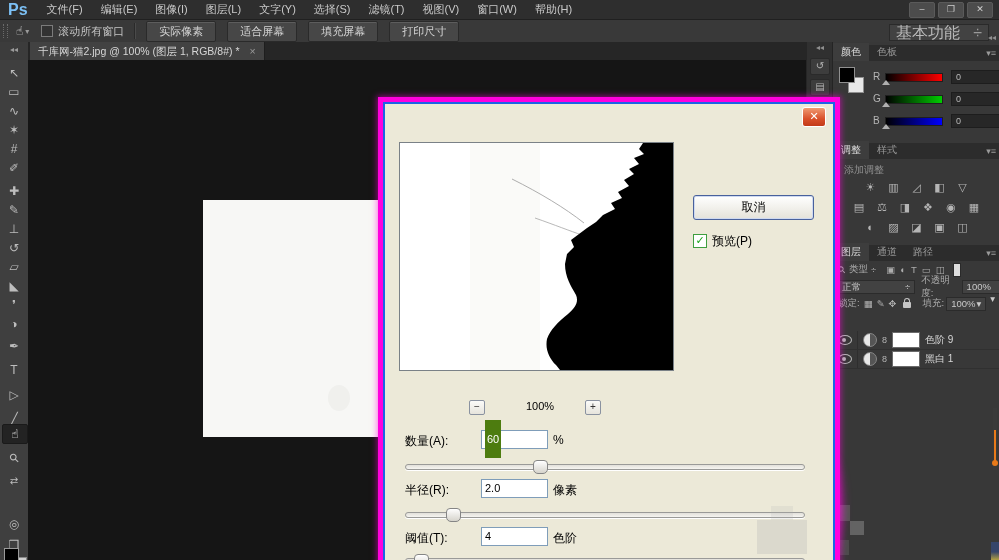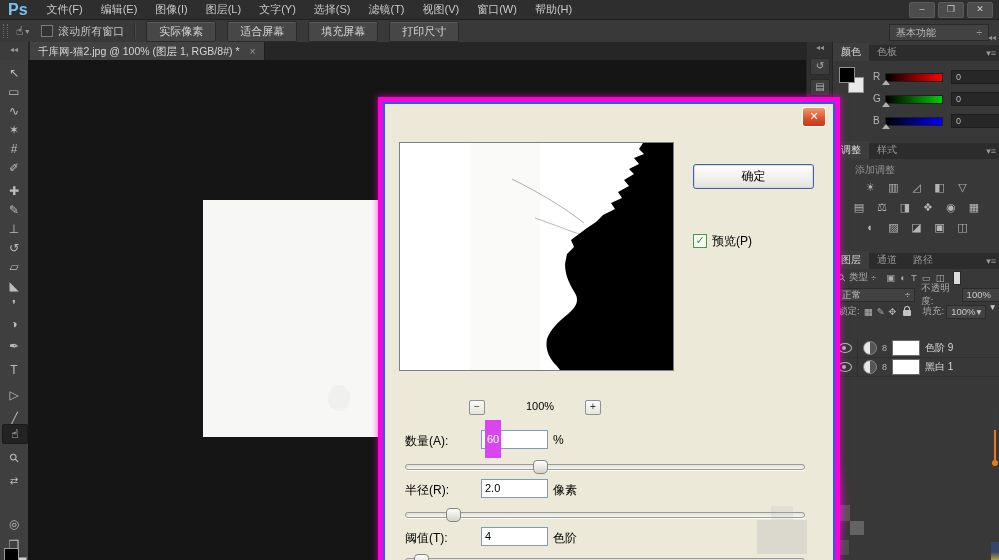--- a/index.html
+++ b/index.html
@@ -19,21 +19,21 @@
   #optbar{left:0;top:20px;width:999px;height:22px;background:#393939;border-bottom:1px solid #262626;
     display:flex;align-items:center;font-size:11px;color:#c4c4c4;}
   .grip{width:3px;height:14px;margin-left:3px;border-left:1px dotted #6a6a6a;border-right:1px dotted #6a6a6a;}
   #opt-hand{margin-left:8px;font-size:12px;color:#ddd;}
   .caret{font-size:8px;color:#9a9a9a;margin:0 4px 0 2px;}
   .cb{width:10px;height:10px;border:1px solid #7b7b7b;background:#323232;margin:0 5px 0 8px;}
   .optsep{width:1px;height:16px;background:#2a2a2a;border-right:1px solid #4a4a4a;margin:0 10px;}
   .optbtn{background:#474747;border:1px solid #2a2a2a;box-shadow:inset 0 1px 0 #5d5d5d;
     border-radius:2px;padding:2px 12px;margin-right:11px;color:#d6d6d6;font-size:11px;}
   #workspace{position:absolute;right:10px;top:24px;width:86px;height:15px;background:#424242;
-    border:1px solid #2a2a2a;color:#b9b9b9;font-size:10px;line-height:15px;padding:0 6px;}
+    border:1px solid #2a2a2a;color:#b9b9b9;font-size:16px;line-height:15px;padding:0 6px;}
   #workspace .dd{float:right;color:#9a9a9a;}
   
   #tabbar{left:0;top:42px;width:832px;height:18px;background:#262626;}
   #toolhead{left:0;top:42px;width:28px;height:18px;background:#3c3c3c;color:#9a9a9a;
     font-size:8px;text-align:center;line-height:16px;border-right:1px solid #262626;}
   #doctab{position:absolute;left:30px;top:42px;height:18px;background:#424242;border-right:1px solid #1e1e1e;
     color:#d6d6d6;font-size:10.5px;line-height:18px;padding:0 8px;display:flex;gap:10px;text-align:center;}
   #doctab .x{color:#9a9a9a;}
   
   #toolbar{left:0;top:60px;width:28px;height:500px;background:#3f3f3f;border-right:1px solid #2b2b2b;}
@@ -67,21 +67,21 @@
   .chval{position:absolute;left:78px;top:-3px;width:46px;height:12px;background:#272727;border:1px solid #1d1d1d;color:#bbb;font-size:9px;line-height:12px;padding-left:4px;}
   #ramp{position:absolute;left:4px;top:84px;width:148px;height:8px;border:1px solid #1f1f1f;
     background:linear-gradient(90deg,#f00,#ff0,#0f0,#0ff,#00f,#f0f,#f00);}
   #rampw{position:absolute;left:153px;top:84px;width:9px;height:5px;background:#fff;border:1px solid #1f1f1f;}
   #rampb{position:absolute;left:153px;top:89px;width:9px;height:5px;background:#000;border:1px solid #1f1f1f;}
   .swA{position:absolute;left:6px;top:6px;width:14px;height:14px;background:#000;border:1px solid #909090;z-index:2;}
   .swB{position:absolute;left:15px;top:16px;width:14px;height:14px;background:#e8e8e8;border:1px solid #909090;}
   
   .adjrow{position:absolute;width:100%;display:flex;justify-content:center;gap:8px;}
   .adj{width:15px;height:13px;color:#b5b5b5;font-size:11px;text-align:center;line-height:13px;}
-  .hint{position:absolute;left:22px;top:4px;color:#8f8f8f;}
+  .hint{position:absolute;left:11px;top:4px;color:#8f8f8f;}
   
   .lrowbar{position:absolute;left:0;width:167px;height:16px;display:flex;align-items:center;font-size:9.5px;color:#adadad;}
   .well{background:#424242;border:1px solid #2b2b2b;height:12px;line-height:12px;padding:0 4px;color:#c9c9c9;}
   .layer{position:absolute;left:0;width:167px;height:18px;display:flex;align-items:center;gap:5px;color:#d8d8d8;font-size:10px;background:#383838;border-bottom:1px solid #303030;}
   .layer.sel{background:#4d5866;}
   .eye{width:12px;height:8px;border-radius:50%;border:1px solid #b8b8b8;position:relative;margin-left:5px;flex:none;}
   .eye::after{content:"";position:absolute;left:3px;top:1.5px;width:4px;height:4px;border-radius:50%;background:#b8b8b8;}
   .lsep{width:1px;height:18px;background:#2e2e2e;flex:none;}
   .thumb{flex:none;border:1px solid #6a6a6a;background:#fff;}
   .blob{position:relative;overflow:hidden;}
@@ -106,21 +106,21 @@
     background:linear-gradient(#f09a72,#d9502a 60%,#c23a18);color:#fff;font-weight:bold;font-size:11px;
     text-align:center;line-height:17px;}
   #xpbody{position:absolute;left:0;top:24px;width:438px;height:425px;}
   #previewwell{position:absolute;left:14px;top:14px;width:273px;height:227px;border:1px solid #7a8187;background:#fff;box-shadow:inset 1px 1px 0 #c8c8c8;}
   .zoombtn{position:absolute;width:14px;height:13px;background:linear-gradient(#fbfbf9,#e6e4dc);border:1px solid #8a92a0;border-radius:2px;
     font-size:10px;text-align:center;line-height:12px;color:#333;}
   #zoomval{position:absolute;left:115px;top:272px;width:80px;text-align:center;font-size:11px;color:#000;}
   .dlabel{position:absolute;left:20px;font-size:12px;color:#000;}
   .dinput{position:absolute;left:96px;width:62px;height:17px;background:#fff;border:1px solid #7f9db9;
     font-size:11px;line-height:17px;padding-left:3px;color:#000;}
-  .dinput .selall{background:#d946ef;color:#fff;padding:13px 2px;}
+  .dinput .selall{background:#4d7c0f;color:#fff;padding:13px 2px;}
   .dunit{position:absolute;left:168px;font-size:12px;color:#000;}
   .xpslider{position:absolute;left:20px;width:398px;height:4px;border:1px solid #9a9a98;border-radius:3px;
     background:linear-gradient(#e2e0da,#f6f5f1);box-shadow:0 1px 0 #fff;}
   .sthumb{position:absolute;top:-5px;width:13px;height:12px;background:linear-gradient(#fefefe,#d6d4cc);
     border:1px solid #858585;border-radius:4px 4px 5px 5px;box-shadow:inset 0 1px 0 #fff;}
   .xpbtn{position:absolute;left:308px;width:119px;height:23px;border:1px solid #49619c;border-radius:3px;
     background:linear-gradient(#ffffff,#f2f1ec 50%,#e4e2d9);font-size:12px;color:#000;text-align:center;line-height:22px;
     box-shadow:inset 0 0 0 1px #cfdaf0;}
   #prevcheck{position:absolute;left:308px;top:106px;width:12px;height:12px;background:#fff;border:1px solid #3f9e3f;
     color:#18a318;font-weight:bold;font-size:11px;line-height:11px;text-align:center;}
@@ -282,21 +282,21 @@
         <div class="adjrow" style="top:62px">
           <span class="adj">◐</span>
           <span class="adj">▨</span>
           <span class="adj">◪</span>
           <span class="adj">▣</span>
           <span class="adj">◫</span>
         </div>
       </div>
     </div>
 
-    <div style="position:relative;margin-top:16px">
+    <div style="position:relative;margin-top:8px">
       <div class="ptabs">
         <span class="ptab on">图层</span>
         <span class="ptab">通道</span>
         <span class="ptab">路径</span>
         <span class="pmenu">▾≡</span>
       </div>
       <div class="lrowbar" style="position:relative;height:17px">
         <span style="margin-left:5px" class="rot">⚲</span>
         <span style="margin-left:4px">类型</span>
         <span style="margin-left:3px">÷</span>
@@ -389,21 +389,21 @@
             <span class="sthumb" style="left:10%"></span>
           </span>
 
         <span class="dlabel" style="top:402px">阈值(T):</span>
         <span class="dinput" style="top:399px"><span>4</span></span>
         <span class="dunit" style="top:402px">色阶</span>
         <span class="xpslider" style="top:430px">
             <span class="sthumb" style="left:2%"></span>
           </span>
 
-        <span class="xpbtn" style="top:36px">确定</span>
+        <span class="xpbtn" style="top:67px">取消</span>
         <span id="prevcheck">✓</span>
         <span id="prevlabel">预览(P)</span>
 
         <span class="wm" style="left:372px;top:392px;width:50px;height:34px"></span>
         <span class="wm" style="left:386px;top:378px;width:22px;height:14px;background:rgba(175,175,175,.18)"></span>
       </div>
     </div>
   </div>
 
 </div>

